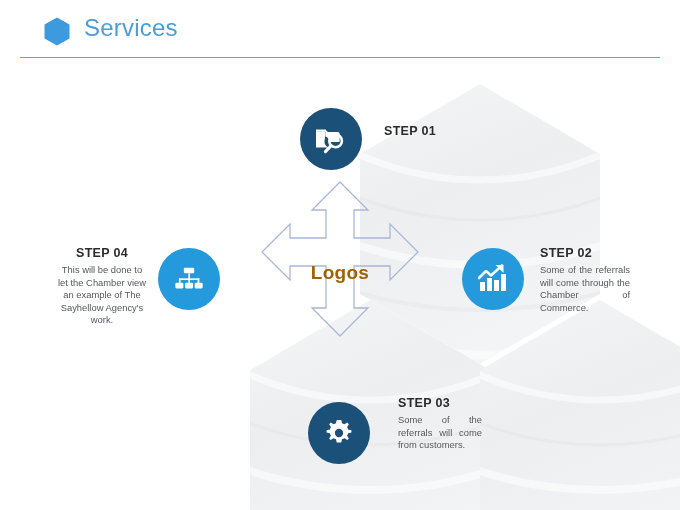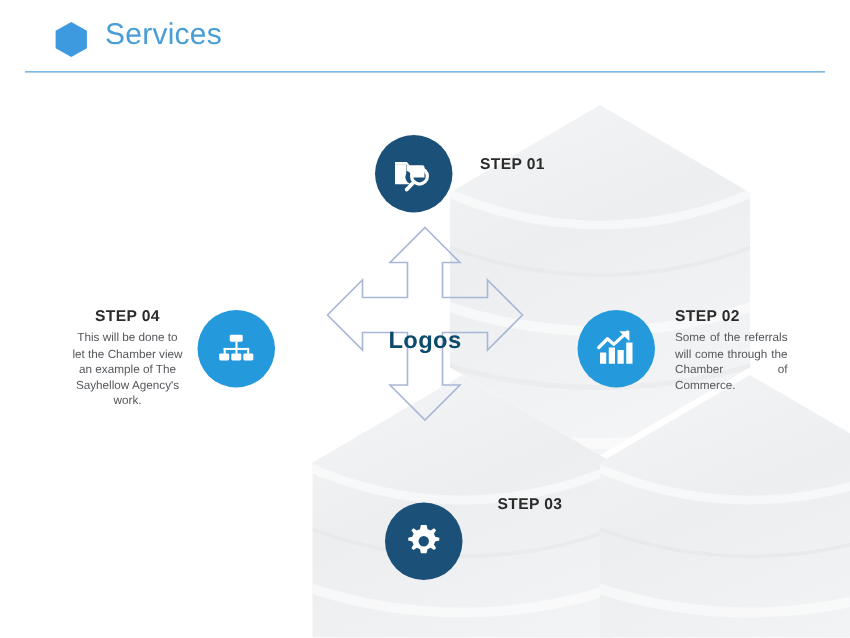--- a/index.html
+++ b/index.html
@@ -58,21 +58,21 @@
   }
   #logos-label {
     position: absolute;
     left: 240px; top: 178px;
     width: 200px; height: 190px;
     display: flex;
     align-items: center;
     justify-content: center;
     font-size: 19px;
     font-weight: bold;
-    color: #0c4a6e;
+    color: #a16207;
     letter-spacing: .3px;
   }
 
   
   .step {
     position: absolute;
   }
   .step-icon {
     position: absolute;
     border-radius: 50%;
@@ -224,20 +224,21 @@
       <path fill="#ffffff" d="M17 3.2 l2.4 0 0.8 3.5 a10.6 10.6 0 0 1 2.6 1.1 l3 -1.9 1.7 1.7 -1.9 3
         a10.6 10.6 0 0 1 1.1 2.6 l3.5 0.8 0 2.4 -3.5 0.8 a10.6 10.6 0 0 1 -1.1 2.6 l1.9 3 -1.7 1.7
         -3 -1.9 a10.6 10.6 0 0 1 -2.6 1.1 l-0.8 3.5 -2.4 0 -2.4 0 -0.8 -3.5 a10.6 10.6 0 0 1 -2.6 -1.1
         l-3 1.9 -1.7 -1.7 1.9 -3 a10.6 10.6 0 0 1 -1.1 -2.6 l-3.5 -0.8 0 -2.4 3.5 -0.8
         a10.6 10.6 0 0 1 1.1 -2.6 l-1.9 -3 1.7 -1.7 3 1.9 a10.6 10.6 0 0 1 2.6 -1.1 l0.8 -3.5 Z"></path>
       <circle cx="17" cy="17" r="4.4" fill="#1b5179"></circle>
     </svg>
   </div>
   <div class="step-text">
     <div class="step-title">STEP 03</div>
+    <div class="step-desc">Some of the referrals will come from customers.</div>
   </div>
 </div>
 
 <div class="step" id="step-04">
   <div class="step-icon">
     <svg viewBox="0 0 34 34" width="32" height="32" xmlns="http://www.w3.org/2000/svg">
       <rect x="11.5" y="5" width="11" height="6" rx="1.2" fill="#ffffff"></rect>
       <rect x="2.5" y="21" width="8.5" height="6" rx="1.2" fill="#ffffff"></rect>
       <rect x="12.8" y="21" width="8.5" height="6" rx="1.2" fill="#ffffff"></rect>
       <rect x="23" y="21" width="8.5" height="6" rx="1.2" fill="#ffffff"></rect>

